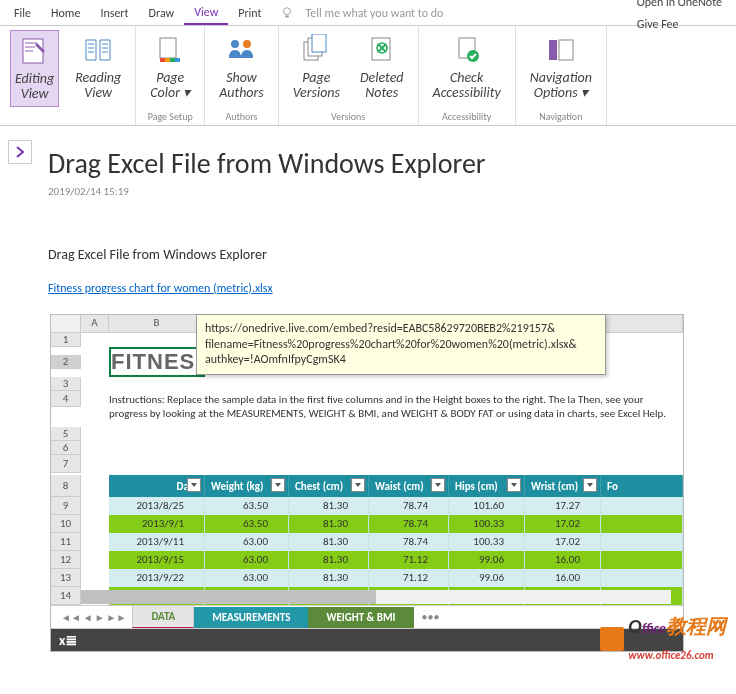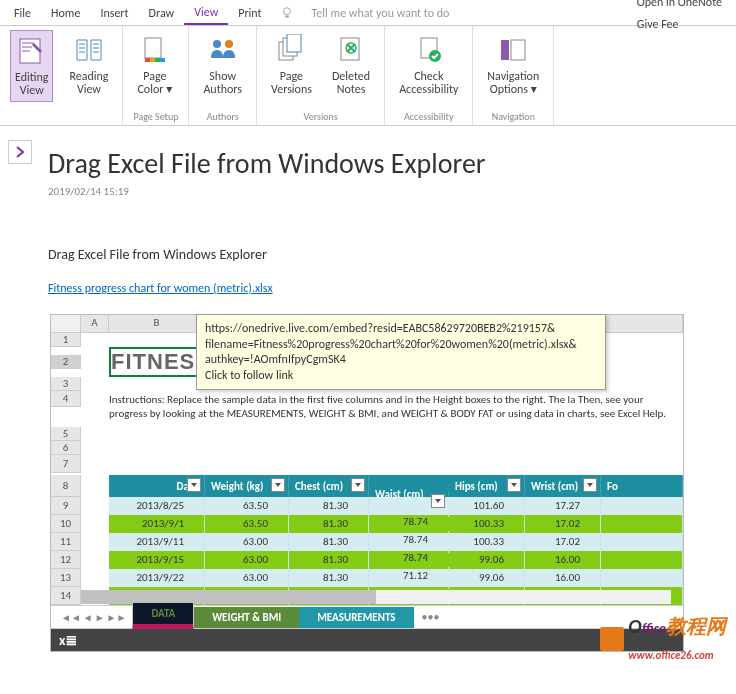--- a/index.html
+++ b/index.html
@@ -1,28 +1,28 @@
 <!DOCTYPE html>
 <html><head>
   <meta charset="utf-8">
   <style>
     * { box-sizing: border-box; margin: 0; padding: 0; }
     body { font-family: "Segoe UI", Calibri, Arial, sans-serif; font-size: 12px; background: #fff; width: 736px; height: 694px; overflow: hidden; position: relative; }
     
     .menubar { display: flex; align-items: center; border-bottom: 1px solid #ccc; height: 26px; padding: 0 4px; background: #fff; }
     .menu-item { padding: 4px 10px; color: #444; cursor: pointer; }
     .menu-item.active { color: #7b2fb3; border-bottom: 2px solid #7b2fb3; }
-    .tellme { display: flex; align-items: flex-start; gap: 18px; color: #999; padding: 0 8px; }
+    .tellme { display: flex; align-items: flex-start; gap: 12px; color: #999; padding: 0 8px; }
     .tellme-icon { width: 14px; height: 14px; }
     .right-menu { margin-left: auto; display: flex; flex-direction: column; }
     
     .ribbon { display: flex; border-bottom: 1px solid #ccc; height: 100px; background: #fff; }
     .ribbon-group { display: flex; flex-direction: column; border-right: 1px solid #e0e0e0; padding: 4px 10px 2px; }
     .ribbon-buttons { display: flex; gap: 12px; flex: 1; align-items: flex-start; }
-    .ribbon-btn { display: flex; flex-direction: column; align-items: center; padding: 4px 4px; cursor: pointer; text-align: center; font-size: 12px; color: #444; line-height: 1.1; }
+    .ribbon-btn { display: flex; flex-direction: column; align-items: center; padding: 4px 4px; cursor: pointer; text-align: center; font-size: 14px; color: #444; line-height: 1.1; font-style: italic; }
     .ribbon-btn.active { background: #e5d6f2; border: 1px solid #b58ad1; }
     .ribbon-icon { width: 32px; height: 32px; margin-bottom: 4px; }
     .group-label { font-size: 10px; color: #888; text-align: center; padding-top: 2px; }
     
     .collapse-arrow { position: absolute; left: 8px; top: 140px; width: 24px; height: 24px; border: 1px solid #ccc; background: #fff; display: flex; align-items: center; justify-content: center; cursor: pointer; }
     
     .content { padding: 20px 48px 0 48px; }
     .page-title { font-family: "Calibri Light", Calibri, sans-serif; font-size: 28px; color: #333; font-weight: 300; }
     .page-date { color: #888; font-size: 11px; margin-top: 4px; }
     .subheading { font-size: 14px; color: #333; margin-top: 48px; }
@@ -48,31 +48,31 @@
     
     .instructions { flex: 1; font-size: 11px; color: #333; line-height: 1.3; padding-top: 2px; }
     .th { color: #fff; font-weight: bold; font-size: 11px; display: flex; align-items: center; padding: 0 6px; position: relative; border-right: 1px solid #3ba0b0; }
     .filter-btn { width: 14px; height: 14px; background: #fff; border: 1px solid #888; position: absolute; right: 3px; top: 3px; display: flex; align-items: center; justify-content: center; }
     .filter-btn::after { content: ''; border-left: 3px solid transparent; border-right: 3px solid transparent; border-top: 4px solid #555; }
     
     .td { font-size: 11px; color: #333; text-align: right; padding: 2px 20px 2px 4px; border-right: 1px solid #c8e3e8; }
     .drow { display: flex; height: 18px; }
     .drow.odd { background: #d5edf1; }
     .drow.even { background: #84cc16; }
-    .col-date { width: 96px; justify-content: flex-end; } .col-w { width: 84px; } .col-c { width: 80px; } .col-wa { width: 80px; margin-top: 16px; } .col-hp { width: 76px; } .col-wr { width: 76px; } .col-fo { flex: 1; }
+    .col-date { width: 96px; justify-content: flex-end; } .col-w { width: 84px; } .col-c { width: 80px; } .col-wa { width: 80px; } .col-hp { width: 76px; } .col-wr { width: 76px; } .col-fo { flex: 1; }
     
     .scroll-h { position: absolute; bottom: 46px; left: 30px; right: 12px; height: 16px; display: flex; align-items: center; }
     .scroll-track { flex: 1; background: #f0f0f0; height: 14px; position: relative; }
     .scroll-thumb { position: absolute; left: 0; width: 50%; height: 100%; background: #c0c0c0; }
     
     .sheet-tabs { position: absolute; bottom: 22px; left: 0; right: 0; height: 24px; display: flex; align-items: center; border-top: 1px solid #ccc; border-bottom: 1px solid #ccc; background: #fff; padding-left: 4px; }
     .nav-arrows { display: flex; gap: 2px; padding: 0 6px; }
     .nav-arr { color: #888; font-size: 10px; cursor: pointer; }
     .sheet-tab { padding: 4px 18px; font-size: 11px; font-weight: bold; cursor: pointer; }
-    .sheet-tab.active { background: #0f172a; color: #5a8a3a; border-left: 1px solid #ccc; border-right: 1px solid #ccc; border-bottom: 8px solid #be185d; }
+    .sheet-tab.active { background: #e5e5e5; color: #5a8a3a; border-left: 1px solid #ccc; border-right: 1px solid #ccc; border-bottom: 1px solid #be185d; }
     .sheet-tab.blue { background: #2197a7; color: #fff; }
     .sheet-tab.green { background: #5a8a3a; color: #fff; }
     .dots { padding: 0 8px; color: #888; }
     
     .footer-bar { position: absolute; bottom: 0; left: 0; right: 0; height: 22px; background: #444; display: flex; align-items: center; padding: 0 8px; }
     .xl-icon { color: #fff; font-size: 14px; font-weight: bold; }
     
     .watermark { position: absolute; right: 10px; bottom: 30px; font-size: 20px; font-weight: bold; font-style: italic; z-index: 20; display: flex; align-items: center; }
     .watermark .o { color: #333; }
     .watermark .orange { color: #e67817; }
@@ -377,35 +377,34 @@
   </div>
 
   <div class="sheet-tabs">
     <div class="nav-arrows">
       <span class="nav-arr">◄◄</span>
       <span class="nav-arr">◄</span>
       <span class="nav-arr">►</span>
       <span class="nav-arr">►►</span>
     </div>
     <div class="sheet-tab active">DATA</div>
+    <div class="sheet-tab blue">MEASUREMENTS</div>
     <div class="sheet-tab green">WEIGHT &amp; BMI</div>
-    <div class="sheet-tab blue">MEASUREMENTS</div>
     <div class="dots">•••</div>
   </div>
 
   <div class="footer-bar">
     <span class="xl-icon">x≣</span>
   </div>
 </div>
 
 <div class="tooltip">
   <div>https://onedrive.live.com/embed?resid=EABC58629720BEB2%219157&amp;</div>
   <div>filename=Fitness%20progress%20chart%20for%20women%20(metric).xlsx&amp;</div>
   <div>authkey=!AOmfnIfpyCgmSK4</div>
-  <div>Click to follow link</div>
 </div>
 
 <div class="watermark">
   <div class="orange-box"></div>
   <div>
     <span class="o">O</span><span class="office">ffice</span><span class="orange">教程网</span><br>
     <span class="url" style="font-size:11px">www.office26.com</span>
   </div>
 </div>
 

